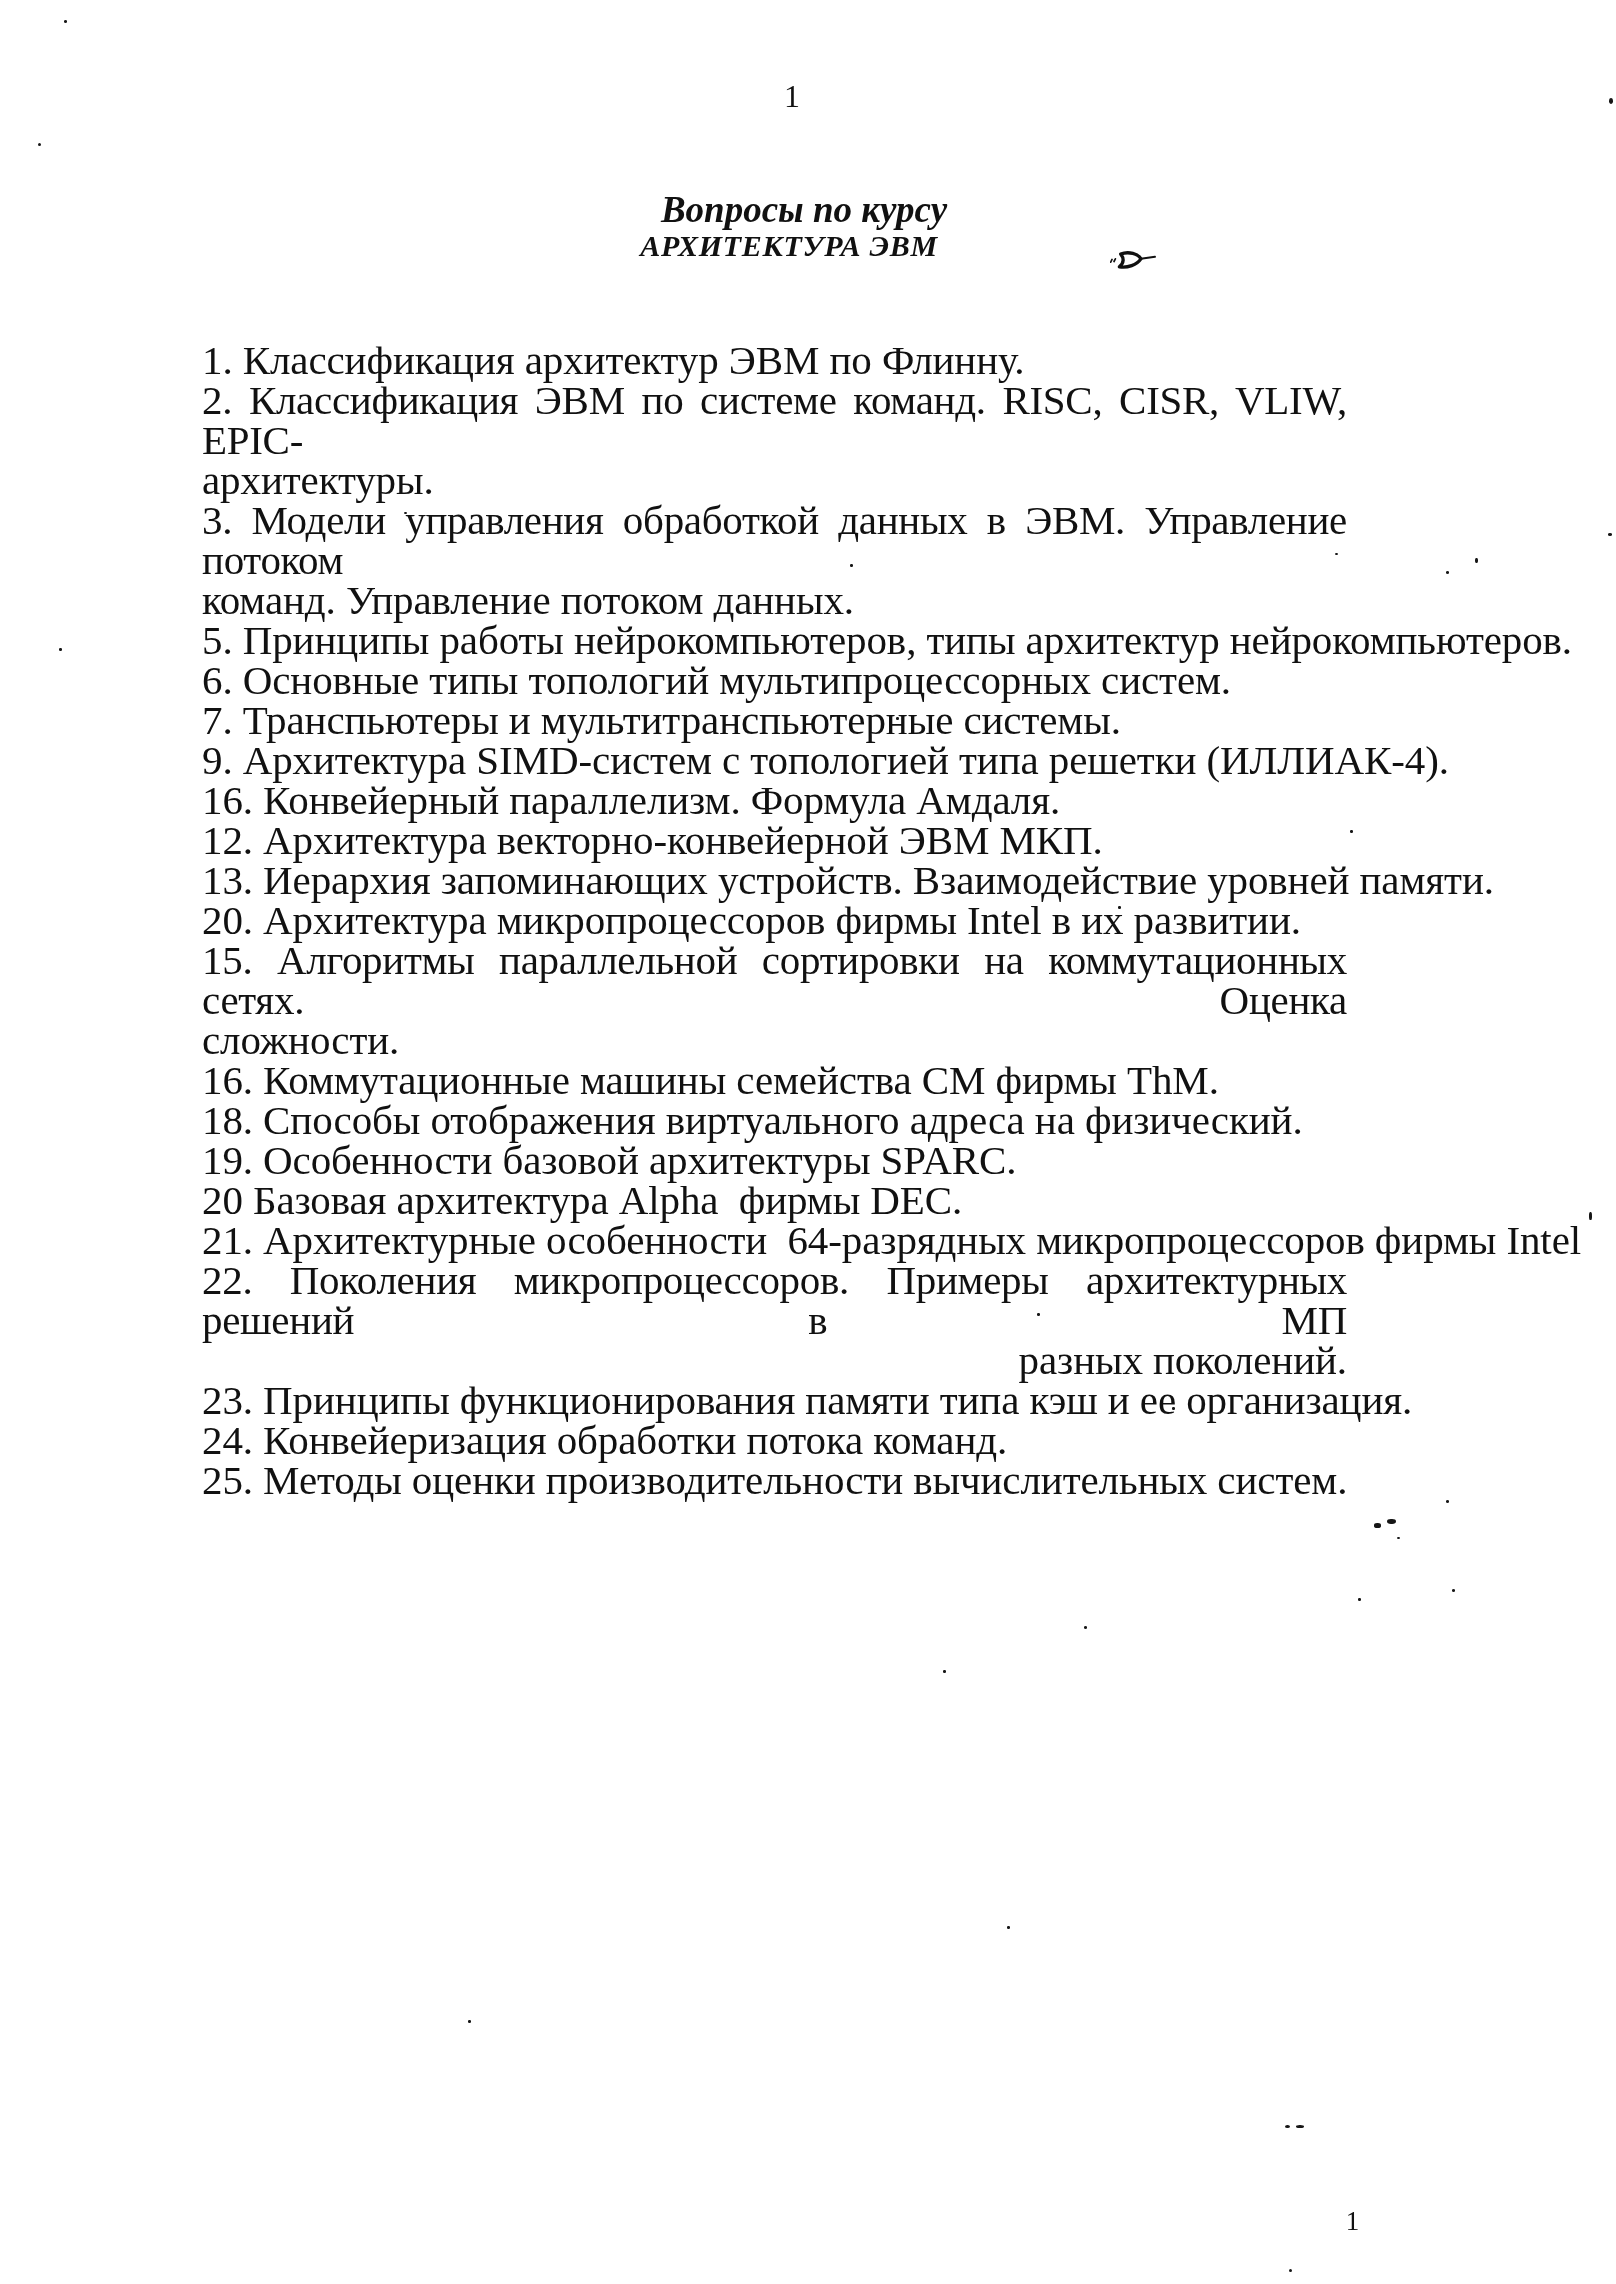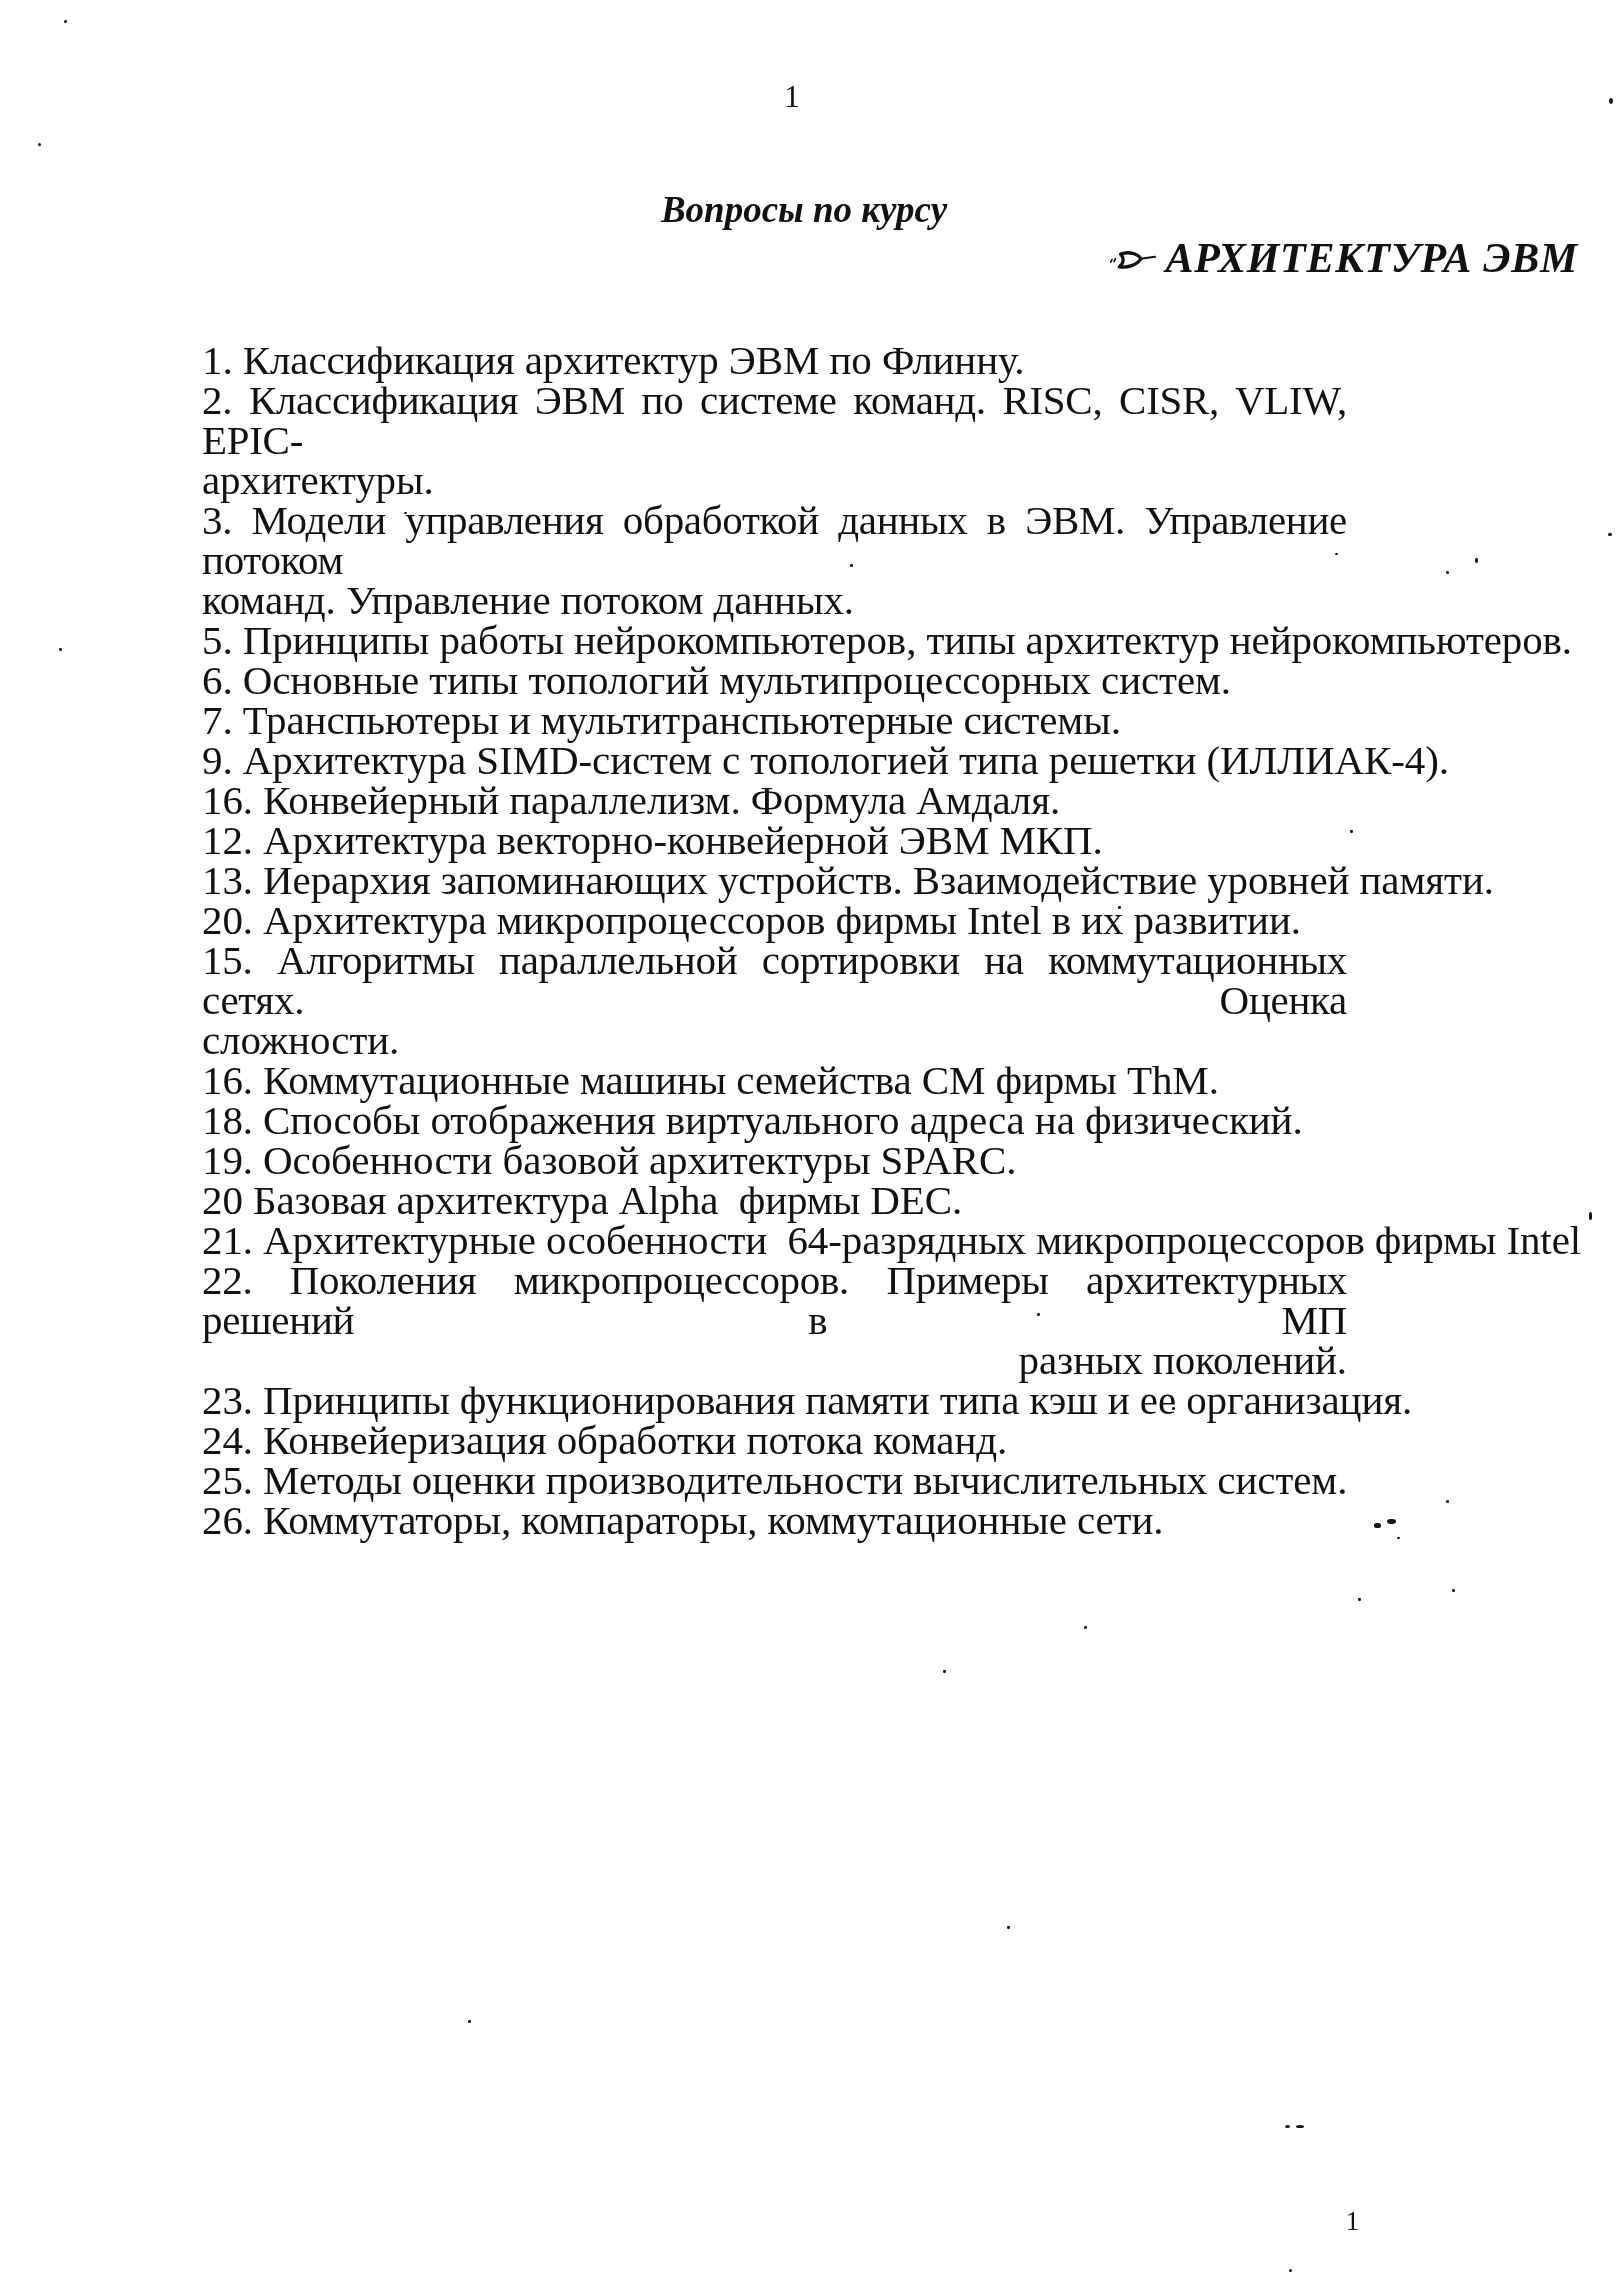--- a/index.html
+++ b/index.html
@@ -37,27 +37,26 @@
     font-size: 37px;
     line-height: 39px;
     font-weight: bold;
     font-style: italic;
   }
   .title-line-2 {
     position: absolute;
     top: 226px;
     left: 0;
     width: 1578px;
-    text-align: right;
-    font-size: 42px;
+    text-align: center;
+    font-size: 30px;
     line-height: 40px;
     font-weight: bold;
     font-style: italic;
     letter-spacing: 0.7px;
-    margin-top: 12px;
   }
   
   .ink-scribble {
     position: absolute;
     top: 250px;
     left: 1110px;
     width: 47px;
     height: 23px;
   }
   
@@ -134,21 +133,20 @@
       <div class="qline">16. Коммутационные машины семейства СМ фирмы ThM.</div>
       <div class="qline">18. Способы отображения виртуального адреса на физический.</div>
       <div class="qline">19. Особенности базовой архитектуры SPARC.</div>
       <div class="qline">20 Базовая архитектура Alpha  фирмы DEC.</div>
       <div class="qline">21. Архитектурные особенности  64-разрядных микропроцессоров фирмы Intel</div>
       <div class="qline just">22. Поколения микропроцессоров. Примеры архитектурных решений в МП</div>
       <div class="qline" style="padding-left: 48px; text-align: right;">разных поколений.</div>
       <div class="qline">23. Принципы функционирования памяти типа кэш и ее организация.</div>
       <div class="qline">24. Конвейеризация обработки потока команд.</div>
       <div class="qline">25. Методы оценки производительности вычислительных систем.</div>
-      <div class="qline">26. Коммутаторы, компараторы, коммутационные сети.</div>
     </div>
 
   <div class="page-num-bottom">1</div>
 
 <span class="speckle" style="left: 64px; top: 20px; width: 3.4px; height: 2.7px;"></span>
     <span class="speckle" style="left: 38px; top: 143px; width: 3.4px; height: 3.4px;"></span>
     <span class="speckle" style="left: 1609px; top: 98px; width: 4px; height: 6px;"></span>
     <span class="speckle" style="left: 1608px; top: 533px; width: 4px; height: 2.7px;"></span>
     <span class="speckle" style="left: 1475px; top: 558px; width: 2.7px; height: 4.7px;"></span>
     <span class="speckle" style="left: 1446px; top: 571px; width: 3.4px; height: 2.7px;"></span>

